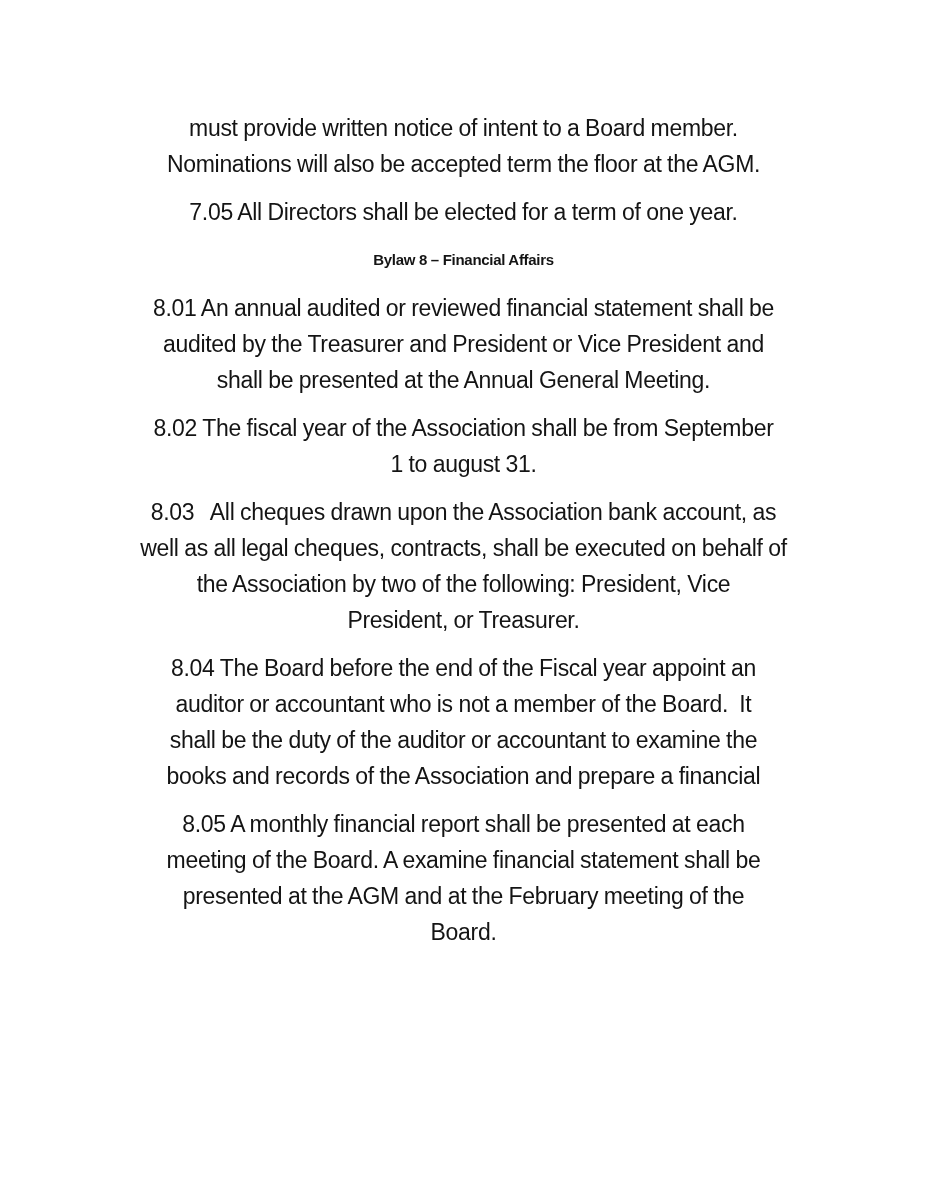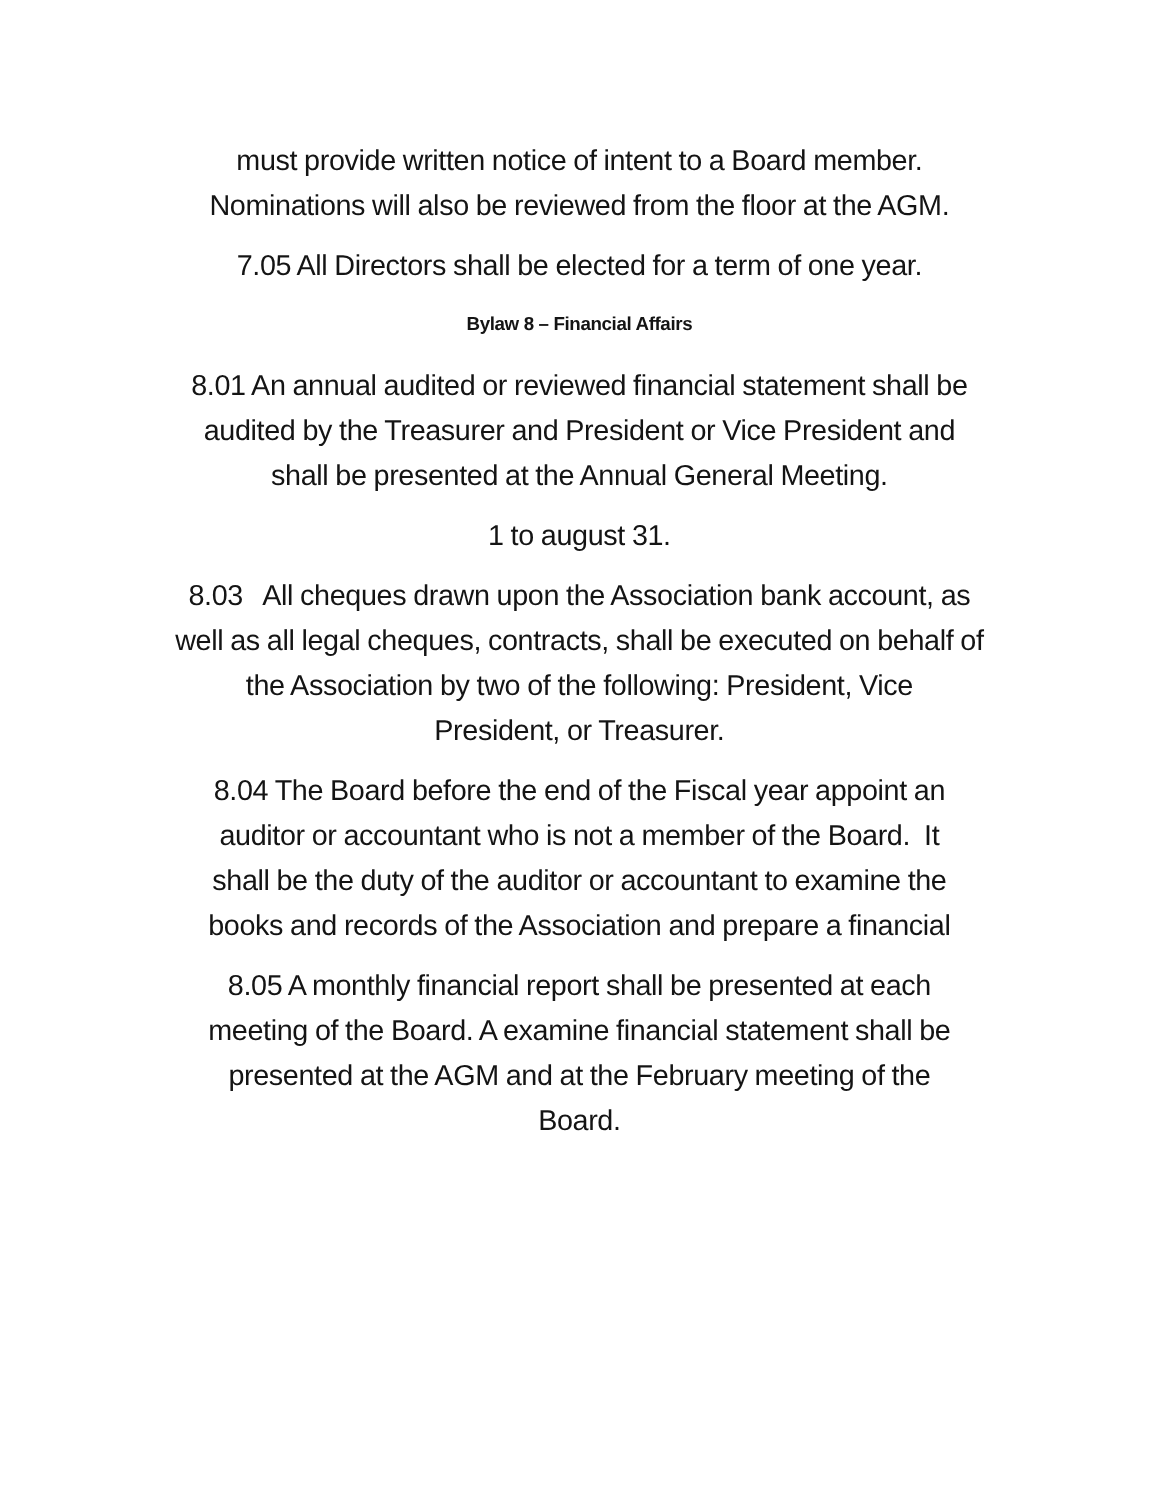--- a/index.html
+++ b/index.html
@@ -50,36 +50,37 @@
     }
   </style>
 </head>
 <body>
 
 <div class="page">
   <div class="content">
 
     <p class="para">
       <span class="line">must provide written notice of intent to a Board member.</span>
-      <span class="line">Nominations will also be reviewed from the floor at the AGM.</span>
+      <span class="line">Nominations will also be accepted term the floor at the AGM.</span>
     </p>
 
     <p class="para">
       <span class="line">7.05 All Directors shall be elected for a term of one year.</span>
     </p>
 
     <h2 class="heading">Bylaw 8 – Financial Affairs</h2>
 
     <p class="para">
       <span class="line">8.01 An annual audited or reviewed financial statement shall be</span>
       <span class="line">audited by the Treasurer and President or Vice President and</span>
       <span class="line">shall be presented at the Annual General Meeting.</span>
     </p>
 
     <p class="para">
+      <span class="line">8.02 The fiscal year of the Association shall be from September</span>
       <span class="line">1 to august 31.</span>
     </p>
 
     <p class="para">
       <span class="line">8.03   All cheques drawn upon the Association bank account, as</span>
       <span class="line">well as all legal cheques, contracts, shall be executed on behalf of</span>
       <span class="line">the Association by two of the following: President, Vice</span>
       <span class="line">President, or Treasurer.</span>
     </p>
 

